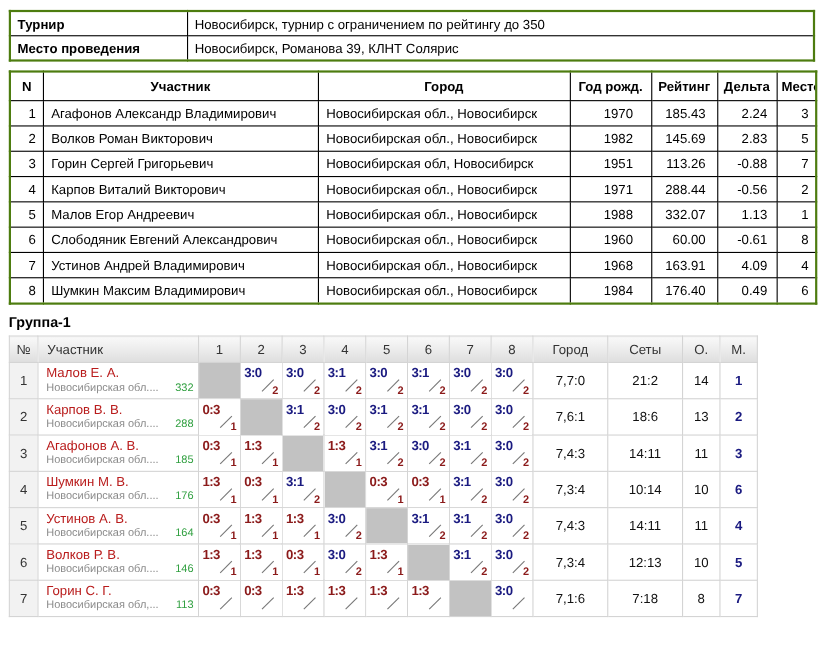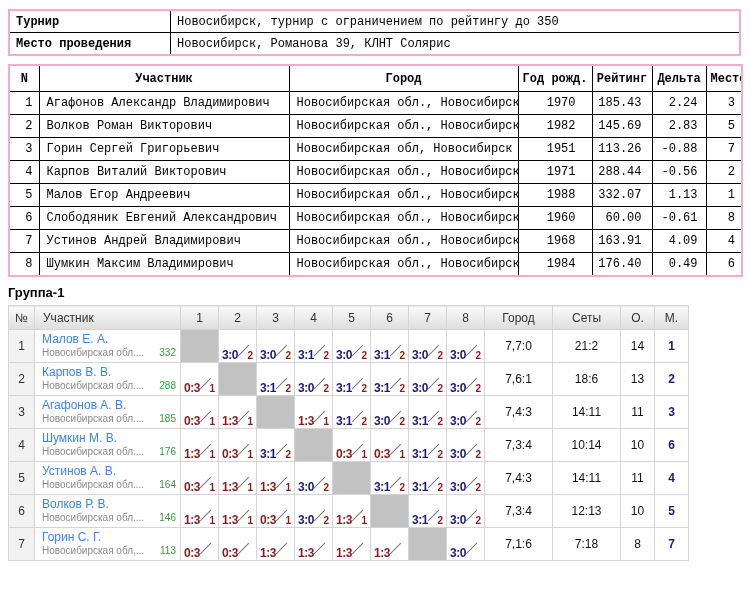--- a/index.html
+++ b/index.html
@@ -3,21 +3,21 @@
 <meta charset="utf-8">
 <style>
   :root{
     --win:#1a1a80; --loss:#8b1a1a; --rating:#2f9f3f; --self:#c2c2c2;
   }
   html,body{margin:0;padding:0;background:#fff;}
   body{width:750px;height:594px;font-family:"Liberation Sans",sans-serif;color:#000;overflow:hidden;}
   .wrap{padding:9px 8px 0 8px;}
 
   
-  table.blk{border-collapse:collapse;width:733px;border:2px solid #f9a8d4;table-layout:fixed;font-family:Liberation Mono, monospace;}
+  table.blk{border-collapse:collapse;width:733px;border:2px solid #4d7c0f;table-layout:fixed;}
   table.blk th, table.blk td{border:1px solid #000;font-size:12px;overflow:hidden;white-space:nowrap;}
   table.info td, table.info th{height:21px;padding:0 6px;}
   table.info th{width:148px;text-align:left;font-weight:bold;}
   table.parts{margin-top:8px;}
   table.parts thead th{height:25px;font-weight:bold;text-align:center;padding:0 4px;}
   table.parts tbody td{height:20px;}
   table.parts td.c0{text-align:right;padding-right:6px;}
   table.parts td.c1,table.parts td.c2{text-align:left;padding-left:7px;}
   table.parts td.c3{text-align:right;padding-right:16px;}
   table.parts td.c4{text-align:right;padding-right:10px;}
@@ -29,27 +29,27 @@
   table.grp{border-collapse:collapse;table-layout:fixed;border:1px solid #c8c8c8;}
   table.grp th, table.grp td{border:1px solid #d4d4d4;overflow:hidden;white-space:nowrap;}
   table.grp thead th{
     height:21px;font-size:12px;font-weight:normal;color:#333;
     background:linear-gradient(#f9f9f9,#dedede);text-align:center;
   }
   table.grp thead th.hname{text-align:left;padding-left:8px;}
   table.grp tbody td{height:30px;background:#fff;}
   td.gnum{text-align:center;font-size:12px;color:#333;background:#f2f2f2 !important;}
   td.gname{padding:0 0 0 7px;vertical-align:top;}
-  .pname{font-size:12px;color:#3b82f6;line-height:15px;padding-top:2px;}
+  .pname{font-size:12px;color:#b91c1c;line-height:15px;padding-top:2px;}
   .psub{display:flex;justify-content:space-between;font-size:10px;line-height:11px;padding-right:4px;}
   .region{color:#8a8a8a;}
   .rating{color:var(--rating);}
   td.gcell{position:relative;}
   td.gcell.self{background:var(--self);}
-  .score{position:absolute;top:2px;left:3px;font-size:12px;font-weight:bold;letter-spacing:-0.5px;margin-top:16px;}
+  .score{position:absolute;top:2px;left:3px;font-size:12px;font-weight:bold;letter-spacing:-0.5px;}
   .score.w{color:var(--win);}
   .score.l{color:var(--loss);}
   .slash{position:absolute;right:5px;bottom:11px;width:15px;height:0;border-top:1px solid #777;transform:rotate(-45deg);}
   .pts{position:absolute;right:3px;bottom:1px;font-size:10px;font-weight:bold;color:var(--loss);}
   td.gstat{text-align:center;font-size:12px;color:#111;}
   td.gplace{text-align:center;font-size:12px;font-weight:bold;color:var(--win);}
 </style>
 </head>
 <body>
 

